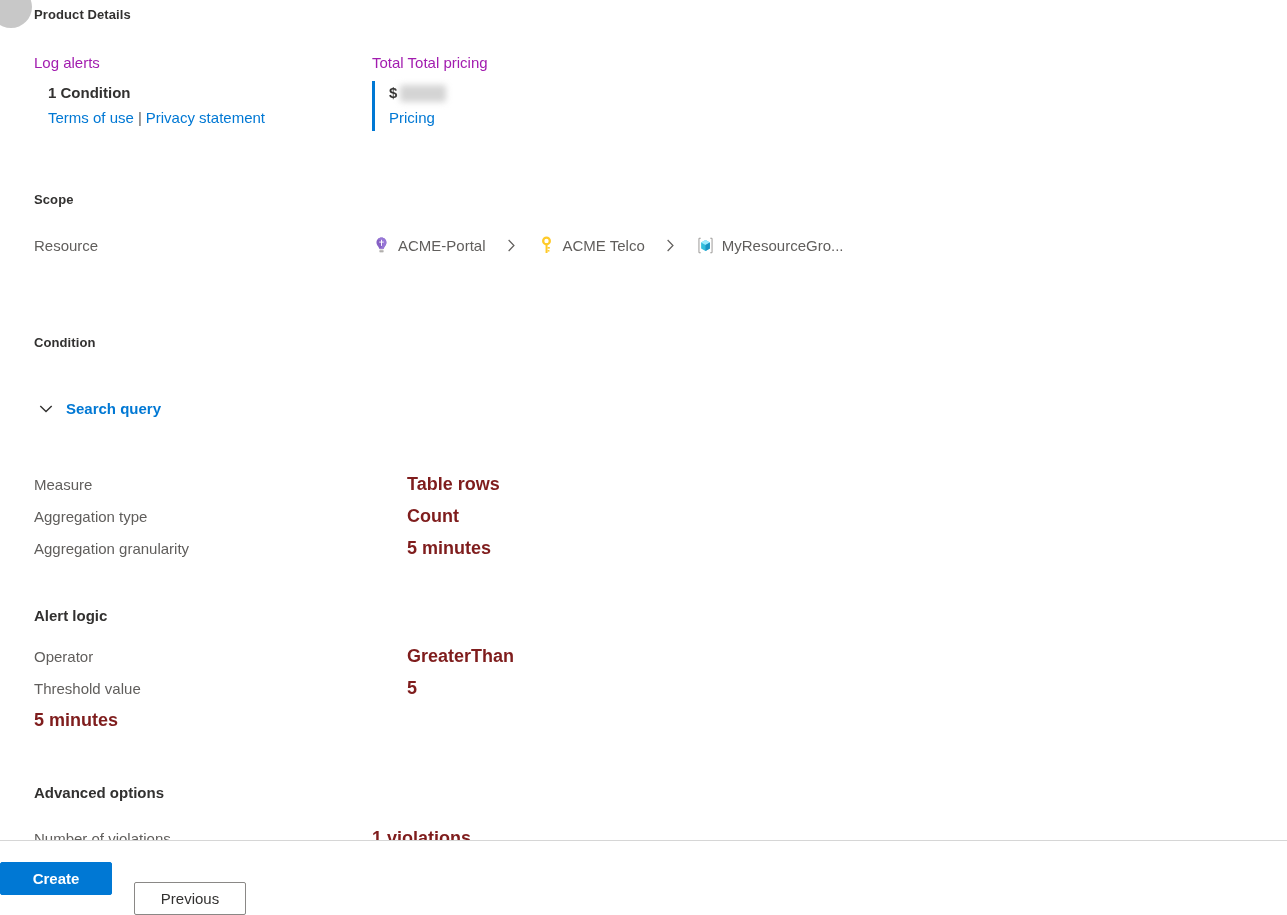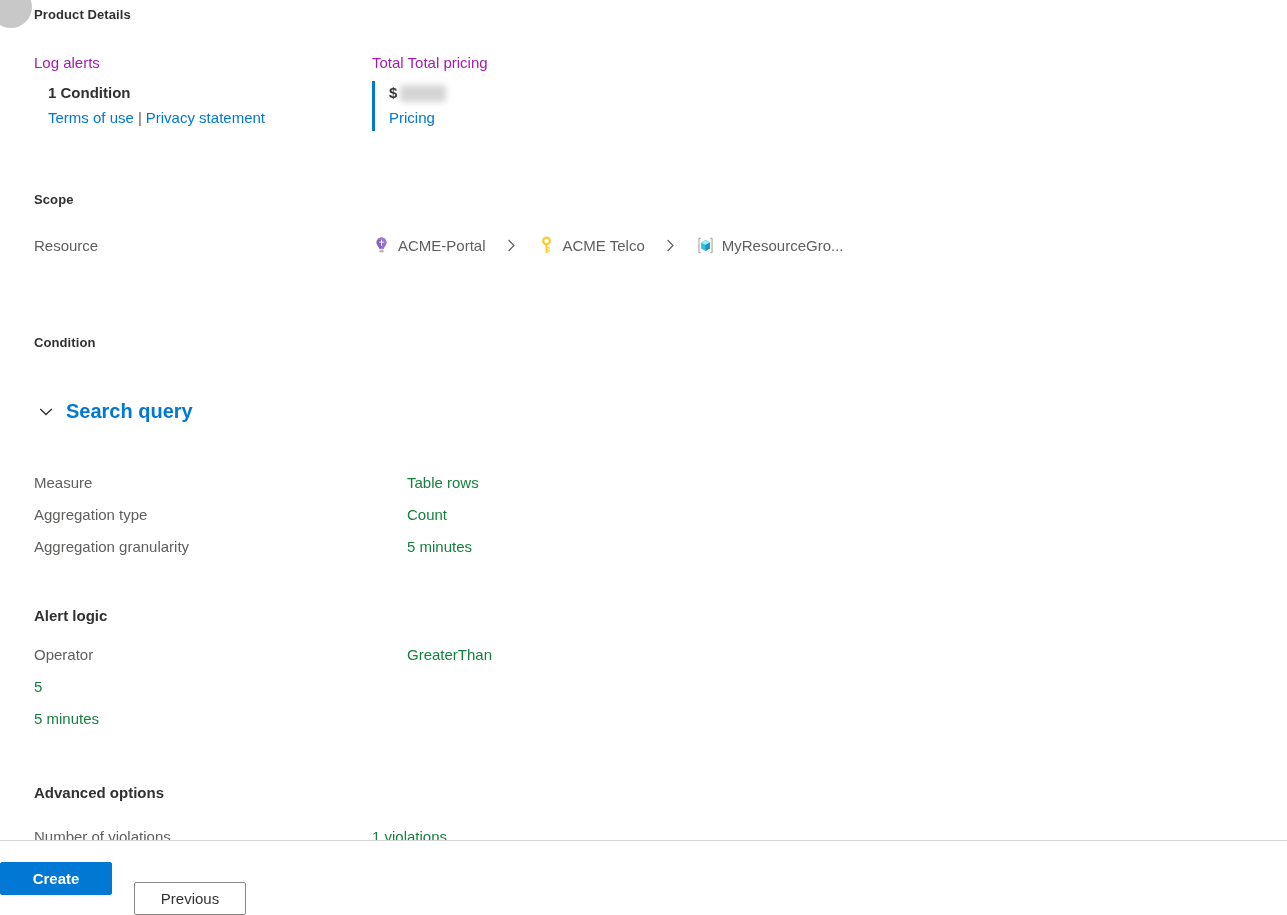--- a/index.html
+++ b/index.html
@@ -160,21 +160,21 @@
     position: absolute;
     left: 38px;
     top: 400px;
     display: flex;
     align-items: center;
     gap: 12px;
     cursor: pointer;
   }
   .sq-label {
     color: #0078d4;
-    font-size: 20px;
+    font-size: 15px;
     font-weight: 700;
   }
   .chevron-down {
     width: 16px;
     height: 16px;
     color: #323130;
   }
 
   
   .detail-list { position: absolute; left: 34px; right: 20px; }
@@ -186,22 +186,23 @@
     height: 32px;
     gap: 35px;
   }
   .d-label {
     font-size: 15px;
     color: #605e5c;
     width: 338px;
     flex: 0 0 338px;
   }
   .d-value {
-    font-size: 15px;
-    color: #15803d;
+    font-size: 18px;
+    color: #7f1d1d;
+    font-weight: bold;
   }
 
   .alert-logic-title { position: absolute; left: 34px; top: 607px; }
   .advanced-title { position: absolute; left: 34px; top: 784px; }
 
   
   .clipped-row {
     position: absolute;
     left: 34px;
     right: 20px;
@@ -370,20 +371,21 @@
   </div>
 
   <div class="sub-title alert-logic-title">Alert logic</div>
 
   <div class="detail-list d-alertlogic-rows">
     <div class="detail-row">
       <div class="d-label">Operator</div>
       <div class="d-value">GreaterThan</div>
     </div>
     <div class="detail-row">
+      <div class="d-label">Threshold value</div>
       <div class="d-value">5</div>
     </div>
     <div class="detail-row">
       <div class="d-value">5 minutes</div>
     </div>
   </div>
 
   <div class="sub-title advanced-title">Advanced options</div>
 
   <div class="clipped-row">

